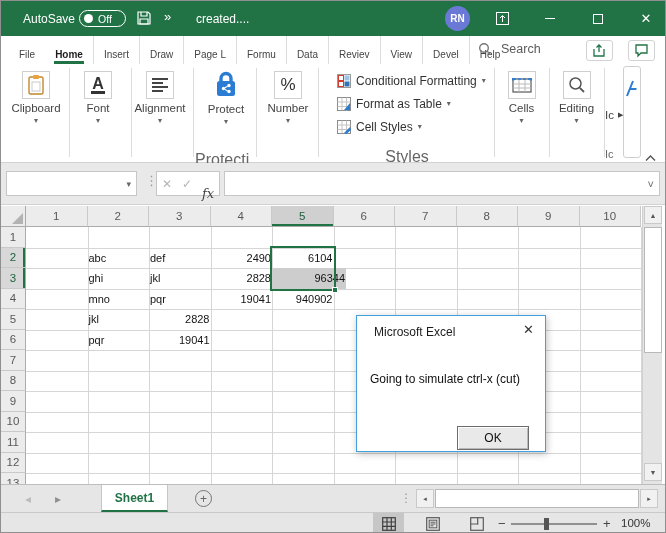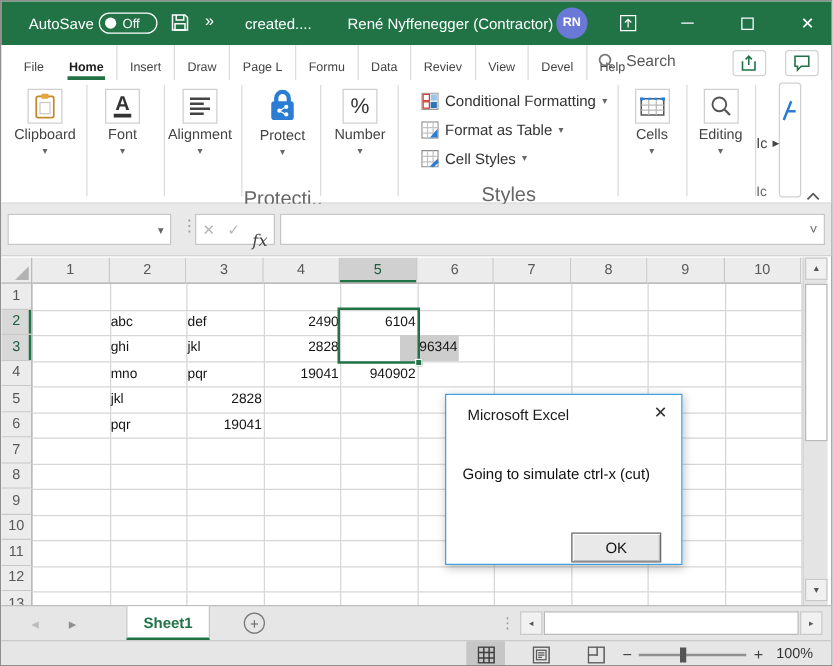--- a/index.html
+++ b/index.html
@@ -174,21 +174,20 @@
       <span class="tstate">Off</span>
     </div>
     <span class="qat-icon save-i" style="position:absolute;">
       <svg width="16" height="16" viewBox="0 0 16 16">
           <path d="M2 2h10l2 2v10H2z" fill="none" stroke="#fff" stroke-width="1.2"></path>
           <path d="M5 2v4h6V2M4 9h8v5H4z" fill="none" stroke="#fff" stroke-width="1.2"></path>
         </svg>
     </span>
     <span class="more-cmds">»</span>
     <span class="tlabel doc-title">created....</span>
-    <span class="tlabel user-name">René Nyffenegger (Contractor)</span>
     <div class="avatar">RN</div>
     <div class="winbtn wb-display">
       <svg width="15" height="15" viewBox="0 0 15 15">
           <rect x="1.5" y="1.5" width="12" height="12" fill="none" stroke="#fff"></rect>
           <path d="M7.5 11V5M5 7l2.5-2.5L10 7" fill="none" stroke="#fff"></path>
         </svg>
     </div>
     <div class="winbtn wb-min">
         <span class="minbar"></span>
       </div>
@@ -457,21 +456,21 @@
       <div class="gl-h" style="top: 226px; left: 25px; width: 616px;"></div>
       <div class="gl-h" style="top: 246.5px; left: 25px; width: 616px;"></div>
       <div class="gl-h" style="top: 267px; left: 25px; width: 616px;"></div>
       <div class="cell" style="left: 86.5px; top: 41.5px; width: 61.5px; height: 20.5px;">abc</div>
       <div class="cell" style="left: 148px; top: 41.5px; width: 61.5px; height: 20.5px;">def</div>
       <div class="cell right" style="left: 209.5px; top: 41.5px; width: 61.5px; height: 20.5px;">2490</div>
       <div class="cell right" style="left: 271px; top: 41.5px; width: 61.5px; height: 20.5px;">6104</div>
       <div class="cell" style="left: 86.5px; top: 62px; width: 61.5px; height: 20.5px;">ghi</div>
       <div class="cell" style="left: 148px; top: 62px; width: 61.5px; height: 20.5px;">jkl</div>
       <div class="cell right" style="left: 209.5px; top: 62px; width: 61.5px; height: 20.5px;">2828</div>
-      <div class="cell right shaded" style="left: 271px; top: 62px; width: 47px; height: 20.5px; margin-left: 48px;">96344</div>
+      <div class="cell right shaded" style="left: 271px; top: 62px; width: 74px; height: 20.5px;">96344</div>
       <div class="cell" style="left: 86.5px; top: 82.5px; width: 61.5px; height: 20.5px;">mno</div>
       <div class="cell" style="left: 148px; top: 82.5px; width: 61.5px; height: 20.5px;">pqr</div>
       <div class="cell right" style="left: 209.5px; top: 82.5px; width: 61.5px; height: 20.5px;">19041</div>
       <div class="cell right" style="left: 271px; top: 82.5px; width: 61.5px; height: 20.5px;">940902</div>
       <div class="cell" style="left: 86.5px; top: 103px; width: 61.5px; height: 20.5px;">jkl</div>
       <div class="cell right" style="left: 148px; top: 103px; width: 61.5px; height: 20.5px;">2828</div>
       <div class="cell" style="left: 86.5px; top: 123.5px; width: 61.5px; height: 20.5px;">pqr</div>
       <div class="cell right" style="left: 148px; top: 123.5px; width: 61.5px; height: 20.5px;">19041</div>
       <div class="selrect" style="left: 269px; top: 39.5px; width: 65.5px; height: 45px;">
         <div class="handle"></div>

